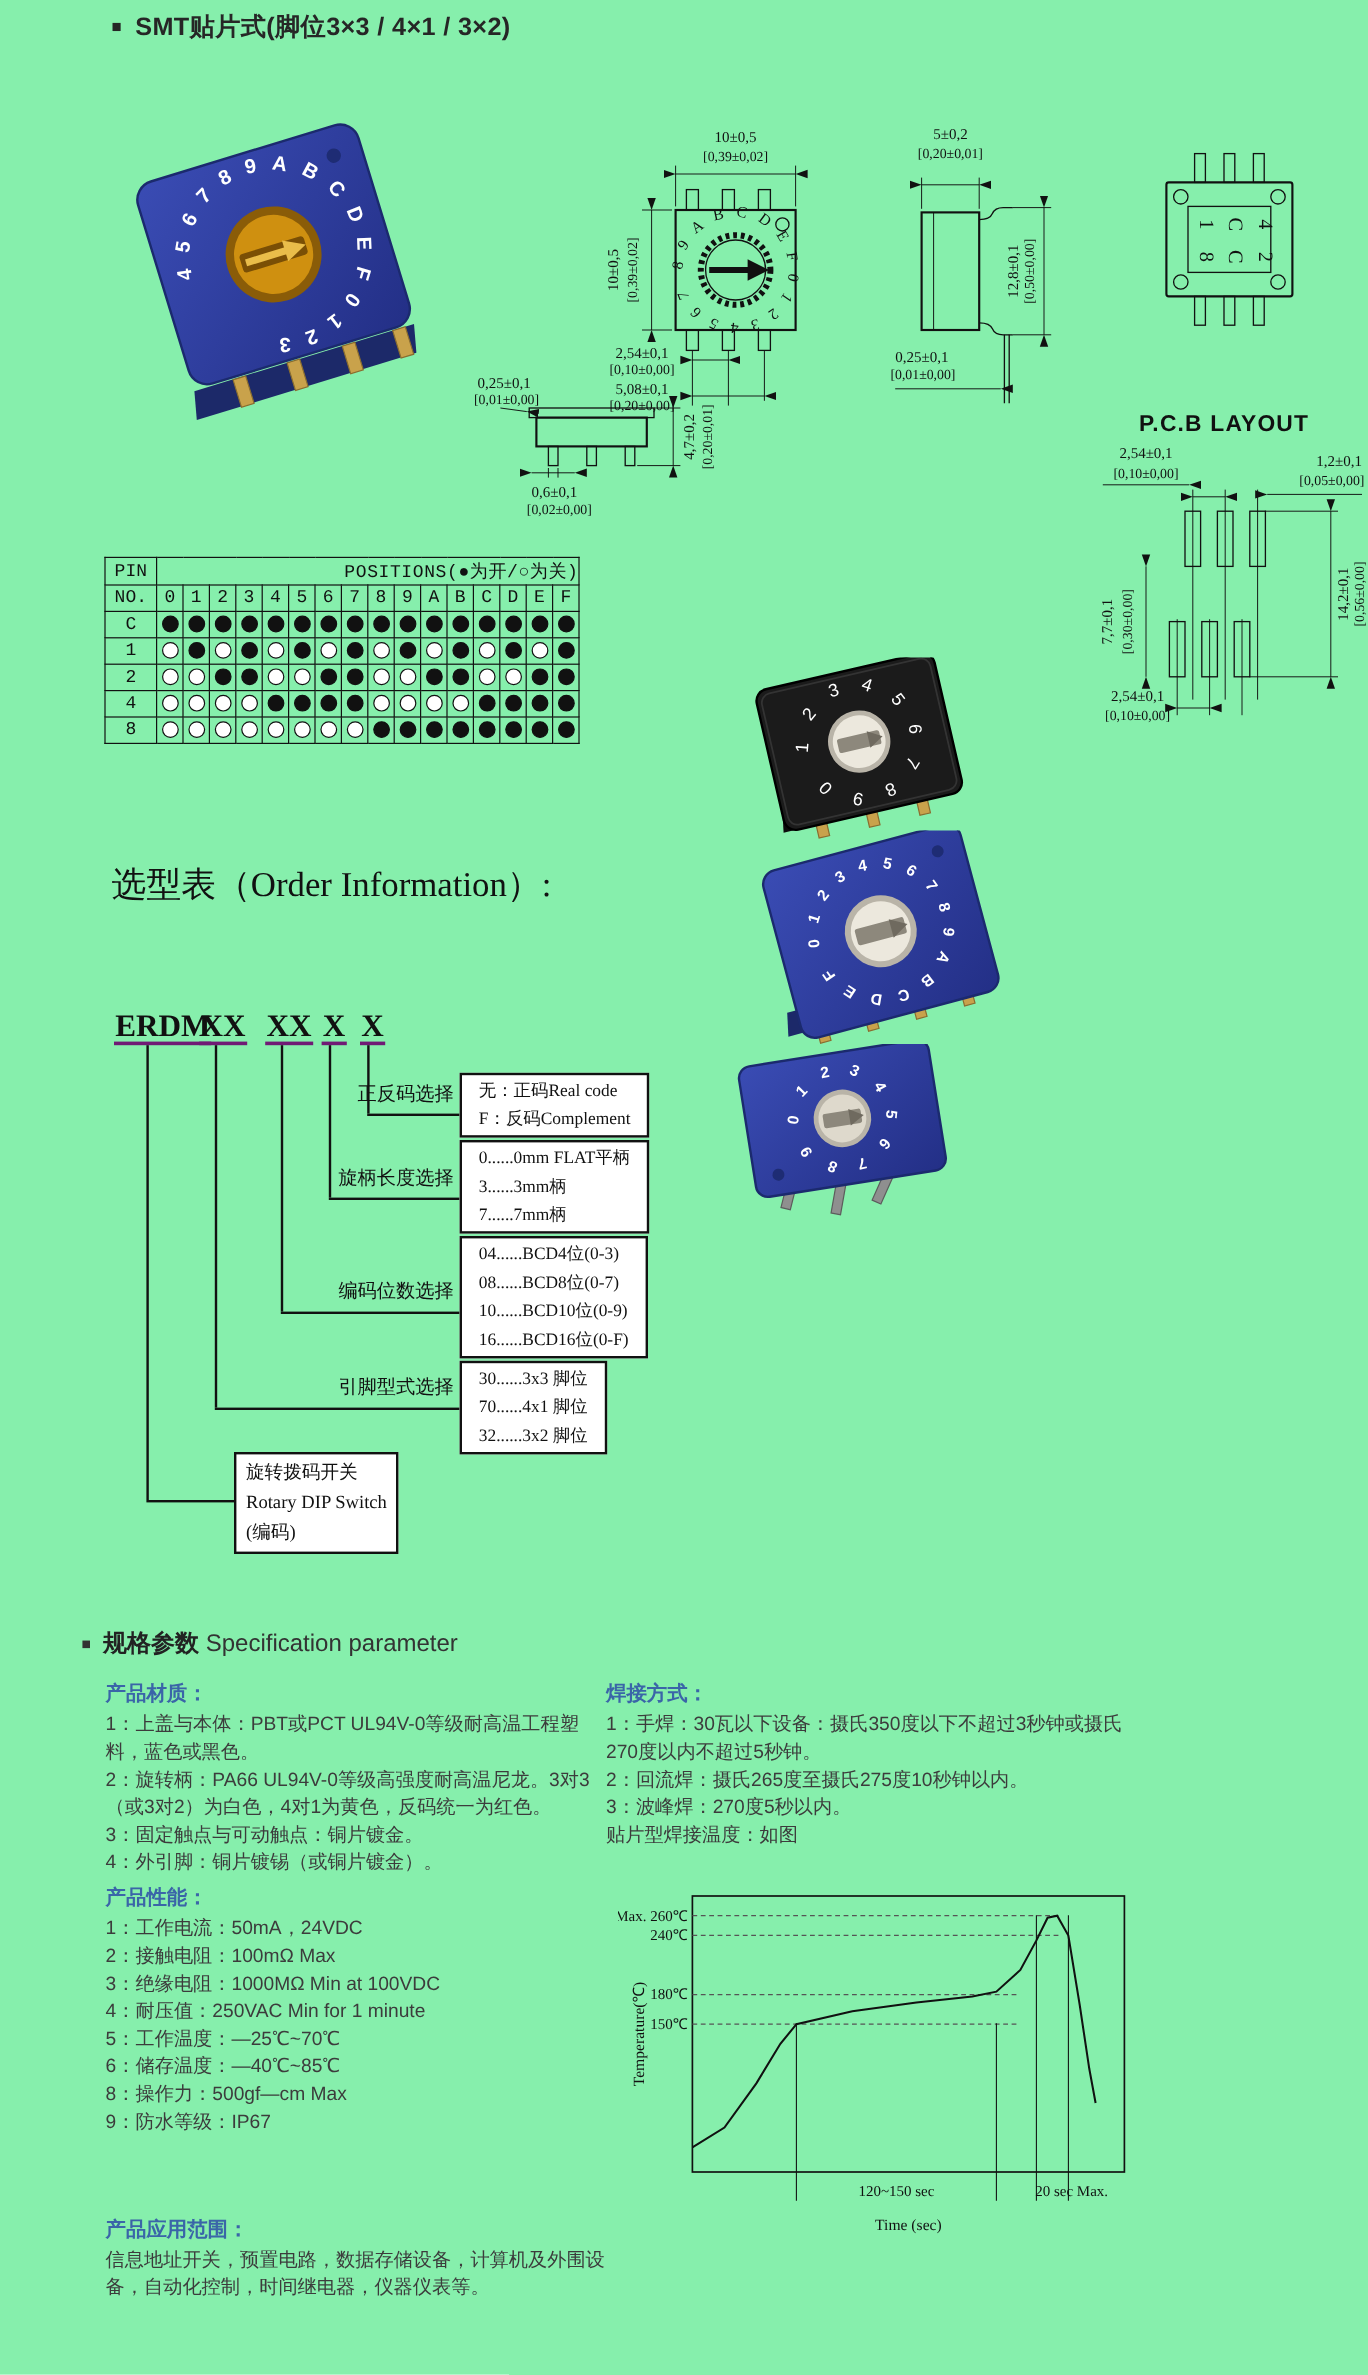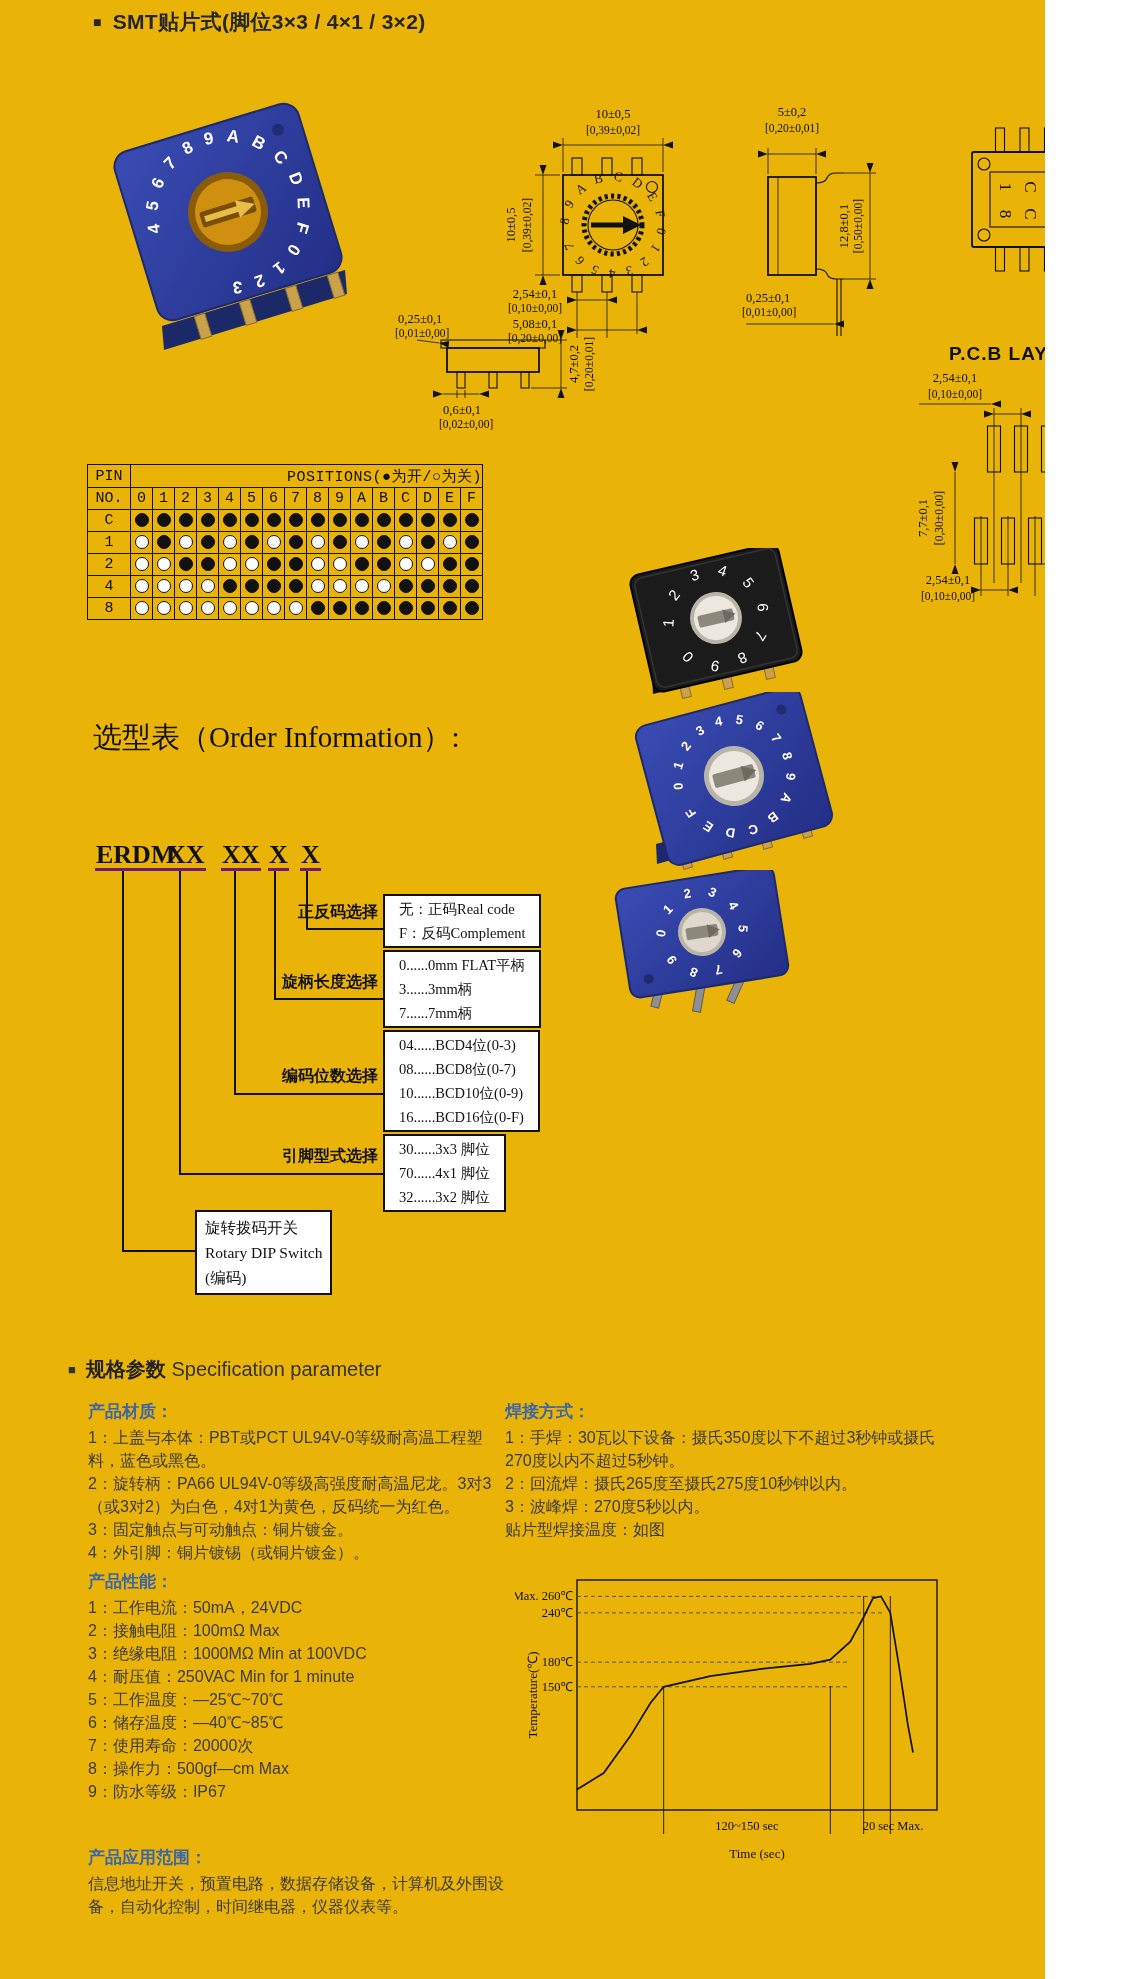--- a/index.html
+++ b/index.html
@@ -1,16 +1,16 @@
 <!DOCTYPE html>
 <html><head>
 <meta charset="utf-8">
 <style>
   html,body{margin:0;padding:0;background:#fff;}
-  .page{position:relative;width:1045px;height:1979px;background:#eab308;overflow:hidden;
+  .page{position:relative;width:1140px;height:1979px;background:#86efac;overflow:hidden;
         font-family:"Liberation Sans",sans-serif;color:#222;}
   .abs{position:absolute;}
   
   .title-row{left:93px;top:8px;font-size:21px;font-weight:bold;color:#262626;letter-spacing:.3px;}
   .title-row .bullet{font-size:14px;margin-right:11px;vertical-align:2px;}
   
   .dimt{font-family:"Liberation Serif",serif;font-size:12.5px;fill:#111;}
   .dimt2{font-family:"Liberation Serif",serif;font-size:11.5px;fill:#111;}
   .dln{stroke:#111;stroke-width:1.1;fill:none;}
   .thk{stroke-width:1.8;}
@@ -31,21 +31,21 @@
   .dot{display:inline-block;width:12px;height:12px;border:1.6px solid #111;border-radius:50%;
        vertical-align:middle;background:#fff;}
   .dot.on{background:#111;}
   
   .order-title{left:93px;top:718px;font-family:"Liberation Serif",serif;font-size:29px;color:#111;}
   .code-part{position:absolute;top:843px;font-family:"Liberation Serif",serif;font-weight:bold;
              font-size:26px;color:#111;border-bottom:3px solid #701a75;padding:0 1px 1px;line-height:24px;}
   .vline{position:absolute;width:0;border-left:2px solid #111;}
   .hline{position:absolute;height:0;border-top:2px solid #111;}
   .branch-label{position:absolute;width:170px;text-align:right;font-family:"Liberation Serif",serif;
-                font-size:16px;color:#111;font-weight:bold;}
+                font-size:16px;color:#111;}
   .opt-box{position:absolute;border:2px solid #111;background:#fff;font-family:"Liberation Serif",serif;
            font-size:14.5px;line-height:24px;padding:1px 14px;color:#111;white-space:nowrap;}
   .base-box{position:absolute;border:2px solid #111;background:#fff;font-family:"Liberation Serif",serif;
             font-size:15.5px;line-height:25px;padding:3px 8px;color:#111;white-space:nowrap;}
   
   .spec-title{left:68px;top:1356px;font-size:20px;font-weight:bold;color:#333;}
   .spec-title .bullet{font-size:13px;margin-right:10px;vertical-align:2px;}
   .spec-block{position:absolute;width:425px;font-size:16px;line-height:23px;color:#3c3c3c;}
   .spec-block.right{width:452px;}
   .spec-h{color:#3a65a8;font-weight:bold;font-size:17px;margin-bottom:3px;}
@@ -551,21 +551,20 @@
 
   <div class="abs spec-block" style="left:88px;top:1570px">
     <div class="spec-h">产品性能：</div>
     <div>
         <div>1：工作电流：50mA，24VDC</div>
         <div>2：接触电阻：100mΩ Max</div>
         <div>3：绝缘电阻：1000MΩ Min at 100VDC</div>
         <div>4：耐压值：250VAC Min for 1 minute</div>
         <div>5：工作温度：—25℃~70℃</div>
         <div>6：储存温度：—40℃~85℃</div>
-        <div>7：使用寿命：20000次</div>
         <div>8：操作力：500gf—cm Max</div>
         <div>9：防水等级：IP67</div>
       </div>
   </div>
 
   <div class="abs spec-block" style="left:88px;top:1846px">
     <div class="spec-h">产品应用范围：</div>
     <div>信息地址开关，预置电路，数据存储设备，计算机及外围设备，自动化控制，时间继电器，仪器仪表等。</div>
   </div>
 

